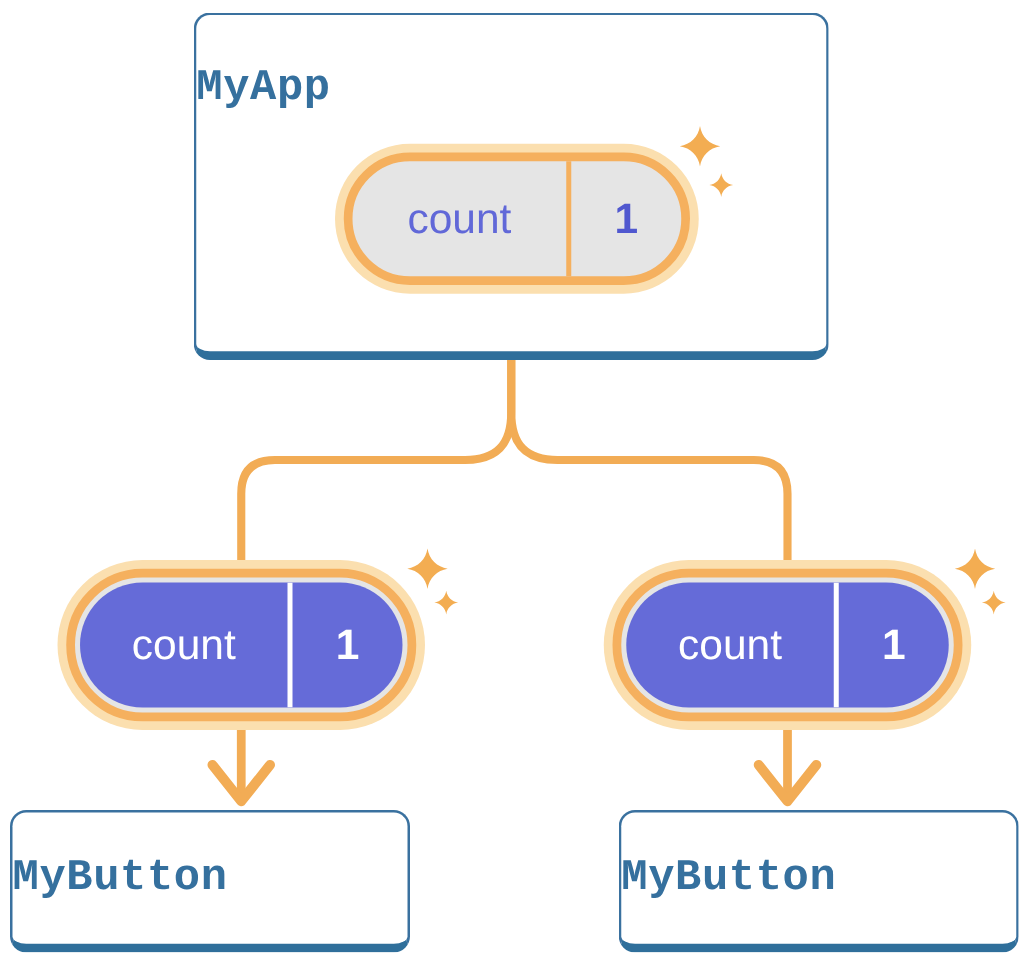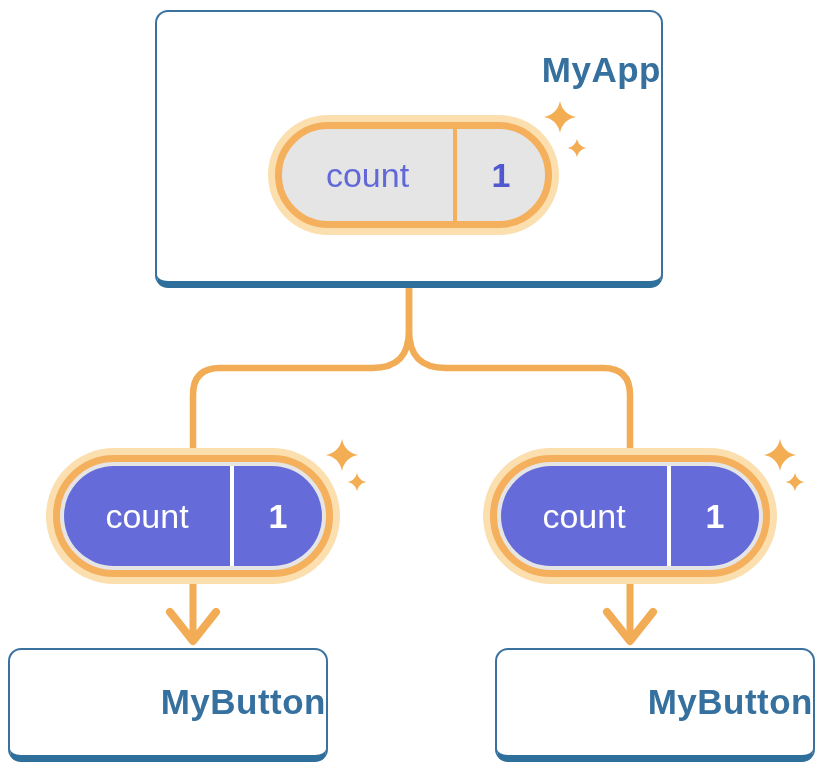--- a/index.html
+++ b/index.html
@@ -8,21 +8,21 @@
     font-family:"Liberation Sans",sans-serif;overflow:hidden;
   }
   
   .card{
     position:absolute;background:#ffffff;box-sizing:border-box;
     border:2.5px solid #3a719f;border-bottom:7px solid #2f6f9b;
     border-radius:13px;
   }
   .card-title{
     color:#35709e;font-size:35px;font-weight:600;letter-spacing:.5px;
-    text-align:right;width:100%;position:absolute;
+    text-align:left;width:100%;position:absolute;font-family:Liberation Mono, monospace;
   }
   .root-card{left:155px;top:10px;width:508px;height:278px;}
   .root-card .card-title{top:38px;}
   .child-card{width:320px;height:114px;}
   .child-card .card-title{top:32px;}
   .child-card.left{left:8px;top:648px;}
   .child-card.right{left:495px;top:648px;}
 
   
   .pill{

